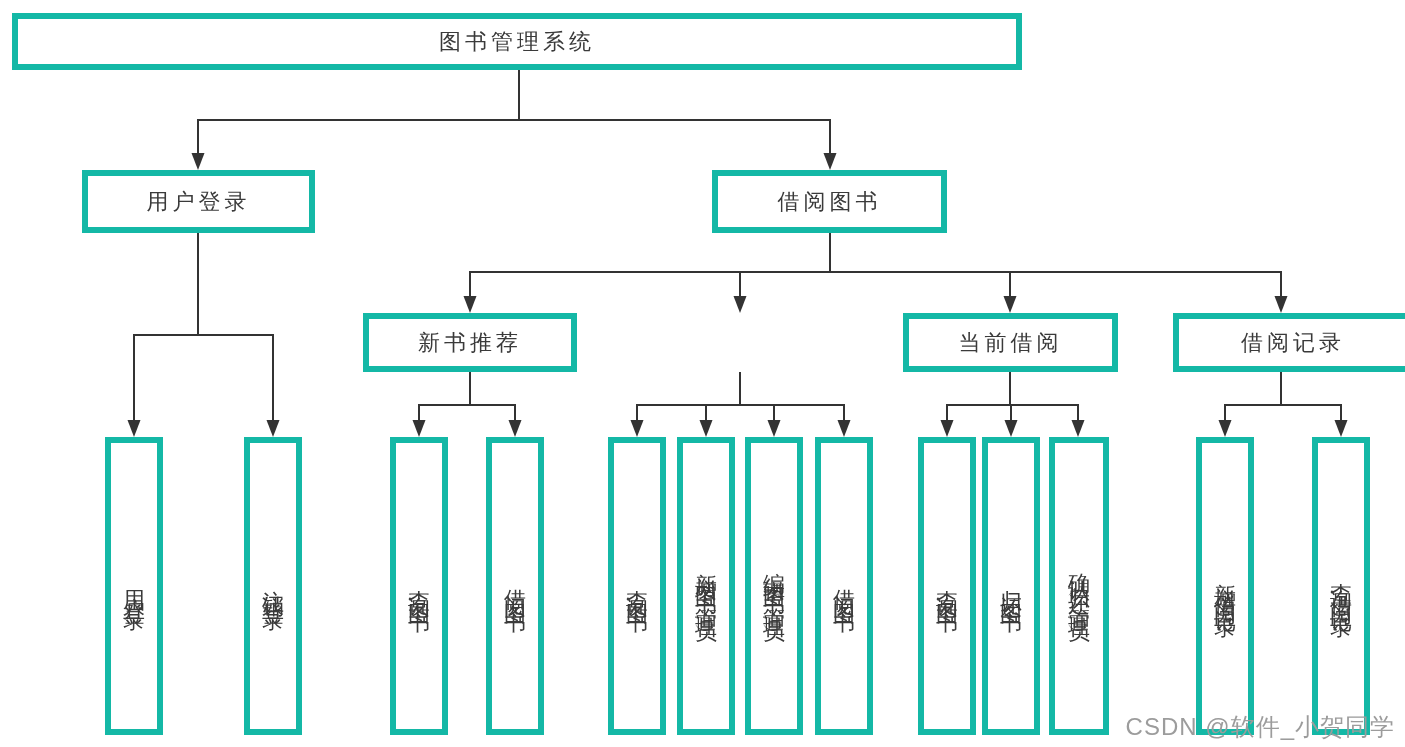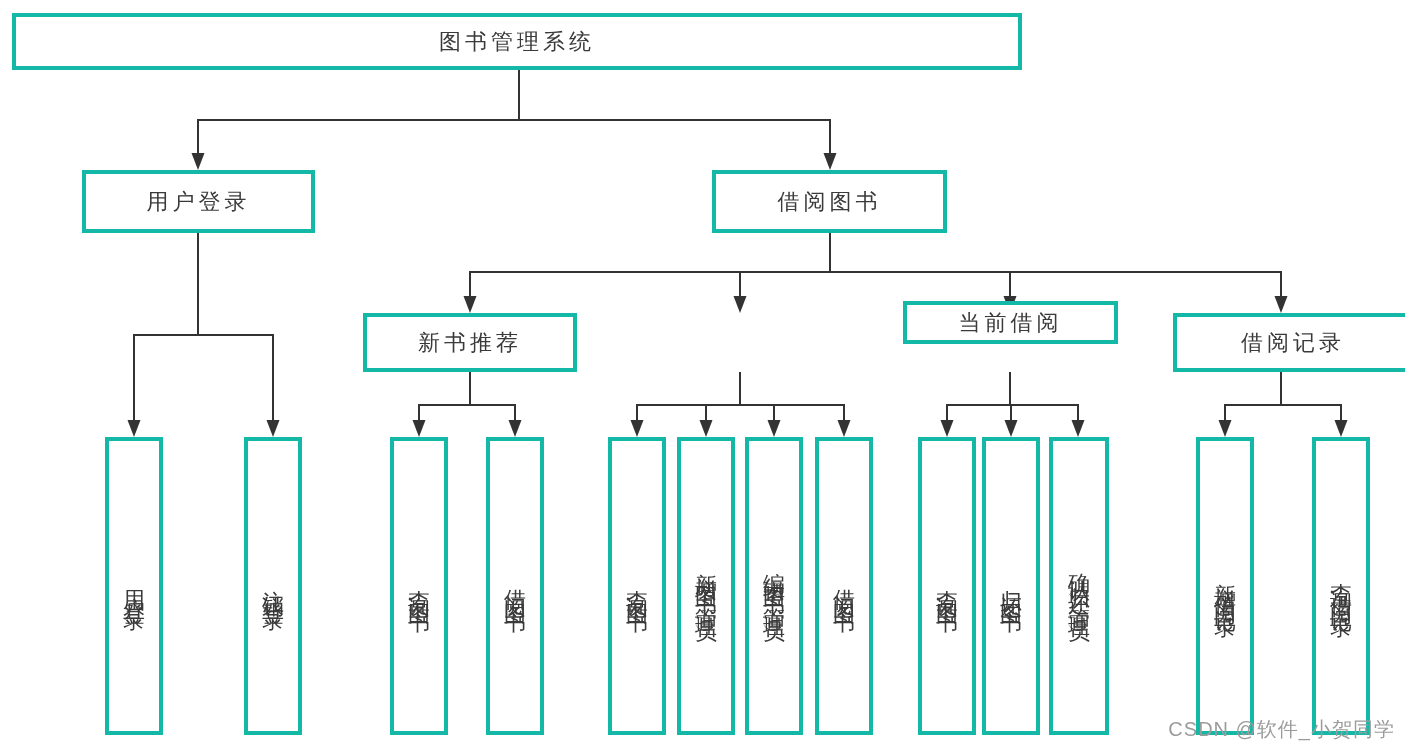--- a/index.html
+++ b/index.html
@@ -17,21 +17,21 @@
   }
   .connector-layer {
     position: absolute;
     left: 0;
     top: 0;
     z-index: 1;
   }
   .box {
     position: absolute;
     box-sizing: border-box;
-    border: 4px solid #14b8a6;
+    border: 6px solid #14b8a6;
     background: #ffffff;
     display: flex;
     align-items: center;
     justify-content: center;
     z-index: 2;
   }
   .lbl {
     color: #3a3a3a;
     font-size: 22px;
     letter-spacing: 4px;
@@ -43,21 +43,21 @@
     letter-spacing: 7px;
     white-space: normal;
     line-height: 1;
   }
   .watermark {
     position: absolute;
     right: 10px;
     bottom: 4px;
     z-index: 3;
     color: #9c9c9c;
-    font-size: 20px;
+    font-size: 24px;
     letter-spacing: 1px;
     white-space: nowrap;
   }
 </style>
 </head>
 <body>
 
 <div class="canvas">
 
   <svg class="connector-layer" width="1405" height="747" viewBox="0 0 1405 747">
@@ -99,21 +99,21 @@
   <div class="box hbox" style="left:82px;top:170px;width:233px;height:63px">
     <span class="lbl">用户登录</span>
   </div>
   <div class="box hbox" style="left:712px;top:170px;width:235px;height:63px">
     <span class="lbl">借阅图书</span>
   </div>
 
   <div class="box hbox" style="left:363px;top:313px;width:214px;height:59px">
     <span class="lbl">新书推荐</span>
   </div>
-  <div class="box hbox" style="left:903px;top:301px;width:215px;height:43px">
+  <div class="box hbox" style="left:903px;top:313px;width:215px;height:59px">
     <span class="lbl">当前借阅</span>
   </div>
   <div class="box hbox" style="left:1173px;top:313px;width:240px;height:59px">
     <span class="lbl">借阅记录</span>
   </div>
 
   <div class="box vbox" style="left:105px;top:437px;width:58px;height:298px">
     <span class="lbl">用户登录</span>
   </div>
   <div class="box vbox" style="left:244px;top:437px;width:58px;height:298px">

